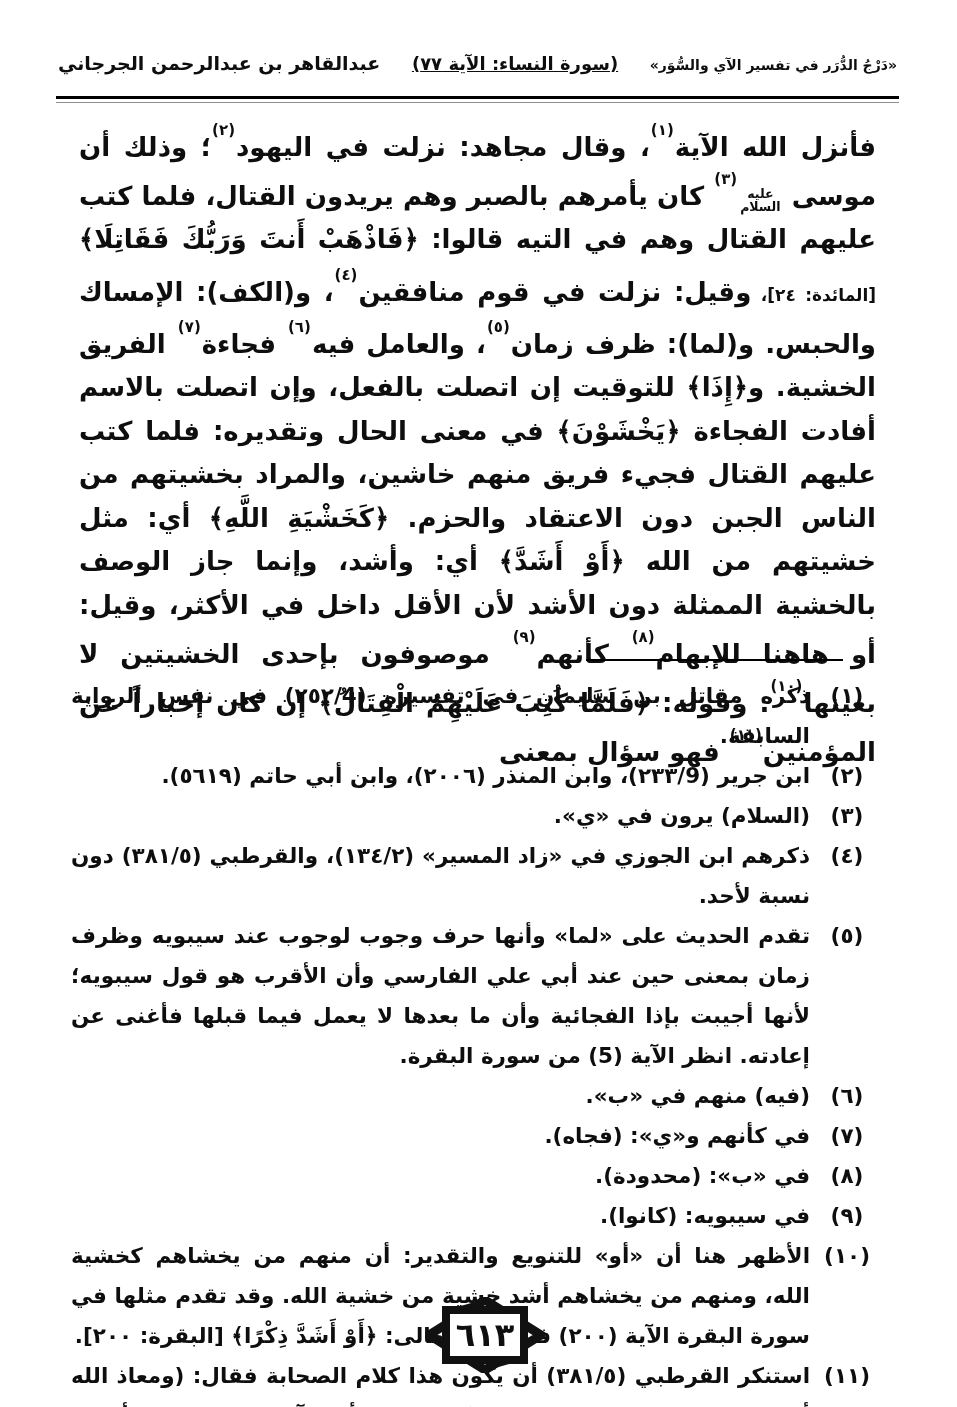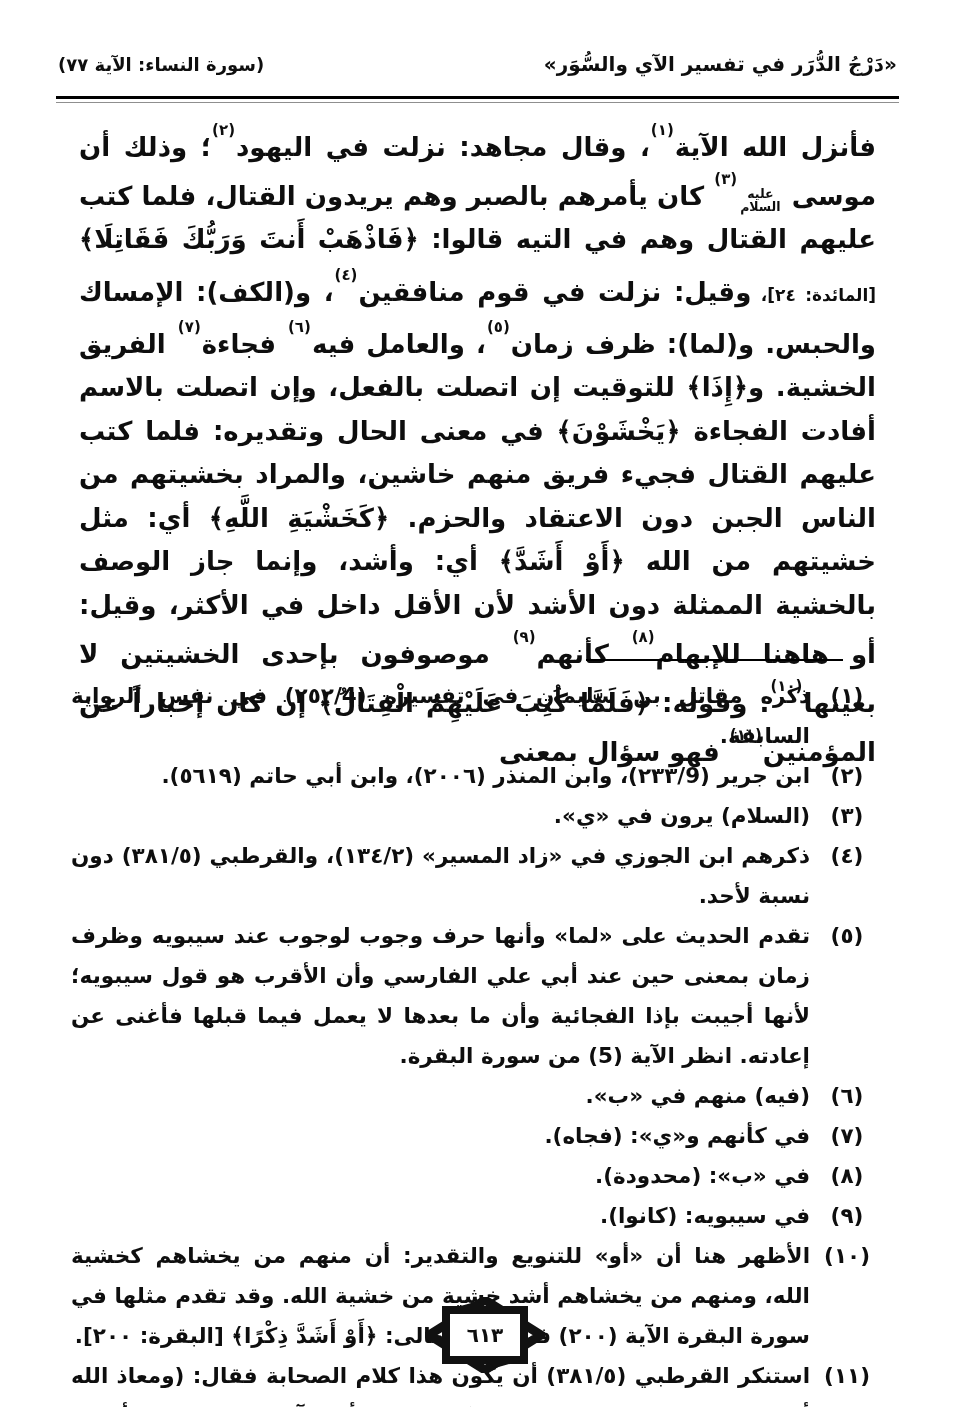--- a/index.html
+++ b/index.html
@@ -2,22 +2,22 @@
 <html lang="ar" dir="rtl"><head>
 <meta charset="utf-8">
 <style>
   html,body{margin:0;padding:0;background:#ffffff;}
   .page{position:relative;width:957px;height:1407px;background:#ffffff;overflow:hidden;
         font-family:"DejaVu Sans",sans-serif;direction:rtl;color:#0e0e0e;}
 
   
   .hdr{position:absolute;top:52px;right:60px;left:58px;display:flex;
        justify-content:space-between;align-items:baseline;font-weight:700;}
-  .hdr-right{font-size:20px;}
-  .hdr-center{font-size:18px;}
+  .hdr-right{font-size:14px;}
+  .hdr-center{font-size:18px;text-decoration:underline;}
   .hdr-left{font-size:19px;}
 
   .rule{position:absolute;top:96px;right:58px;left:56px;border-top:3px solid #000;}
   .rule:after{content:"";position:absolute;left:0;right:0;top:3px;border-top:1px solid #8f8f8f;}
 
   
   .body-text{position:absolute;top:112px;right:73px;left:71px;}
   .bt{margin:8px;font-size:26px;line-height:43.5px;font-weight:700;
       text-align:justify;text-justify:inter-word;}
   .q{font-weight:700;}
@@ -31,30 +31,31 @@
   .footnotes{position:absolute;top:676px;right:73px;left:71px;font-size:21.5px;
              line-height:40px;font-weight:700;}
   .fn{display:flex;align-items:flex-start;}
   .fn-num{flex:0 0 74px;text-align:center;white-space:nowrap;}
   .fn-text{flex:1 1 auto;text-align:justify;text-justify:inter-word;}
 
   
   .pagenum-wrap{position:absolute;top:1297px;left:425px;width:120px;height:78px;}
   .pagenum-wrap svg{position:absolute;top:0;left:0;}
   .pagenum{position:absolute;top:0;left:0;width:120px;height:76px;display:flex;
-           align-items:center;justify-content:center;font-size:20px;font-weight:700;}
+           align-items:center;justify-content:center;font-size:32px;font-weight:700;}
 </style>
 </head>
 <body>
 
 <div class="page">
 
   <header class="hdr">
     <div class="hdr-right">«دَرْجُ الدُّرَر في تفسير الآي والسُّوَر»</div>
     <div class="hdr-center">(سورة النساء: الآية ٧٧)</div>
+    <div class="hdr-left">عبدالقاهر بن عبدالرحمن الجرجاني</div>
   </header>
 
   <div class="rule"></div>
 
   <main class="body-text">
     <p class="bt"><span>فأنزل الله الآية</span><sup class="fnm">(١)</sup><span>، وقال مجاهد: نزلت في اليهود</span><sup class="fnm">(٢)</sup><span>؛ وذلك أن موسى </span><span class="sym">عليه السلام</span><sup class="fnm">(٣)</sup><span> كان يأمرهم بالصبر وهم يريدون القتال، فلما كتب عليهم القتال وهم في التيه قالوا: </span><span class="q">﴿فَاذْهَبْ أَنتَ وَرَبُّكَ فَقَاتِلَا﴾</span><span class="ref"> [المائدة: ٢٤]، </span><span>وقيل: نزلت في قوم منافقين</span><sup class="fnm">(٤)</sup><span>، و(الكف): الإمساك والحبس. و(لما): ظرف زمان</span><sup class="fnm">(٥)</sup><span>، والعامل فيه</span><sup class="fnm">(٦)</sup><span> فجاءة</span><sup class="fnm">(٧)</sup><span> الفريق الخشية. و</span><span class="q">﴿إِذَا﴾</span><span> للتوقيت إن اتصلت بالفعل، وإن اتصلت بالاسم أفادت الفجاءة </span><span class="q">﴿يَخْشَوْنَ﴾</span><span> في معنى الحال وتقديره: فلما كتب عليهم القتال فجيء فريق منهم خاشين، والمراد بخشيتهم من الناس الجبن دون الاعتقاد والحزم. </span><span class="q">﴿كَخَشْيَةِ اللَّهِ﴾</span><span> أي: مثل خشيتهم من الله </span><span class="q">﴿أَوْ أَشَدَّ﴾</span><span> أي: وأشد، وإنما جاز الوصف بالخشية الممثلة دون الأشد لأن الأقل داخل في الأكثر، وقيل: أو هاهنا للإبهام</span><sup class="fnm">(٨)</sup><span> كأنهم</span><sup class="fnm">(٩)</sup><span> موصوفون بإحدى الخشيتين لا بعينها</span><sup class="fnm">(١٠)</sup><span>. وقوله: </span><span class="q">﴿فَلَمَّا كُتِبَ عَلَيْهِمُ الْقِتَالُ﴾</span><span> إن كان إخباراً عن المؤمنين</span><sup class="fnm">(١١)</sup><span> فهو سؤال بمعنى</span></p>
   </main>
 
   <div class="fn-sep"></div>
 

